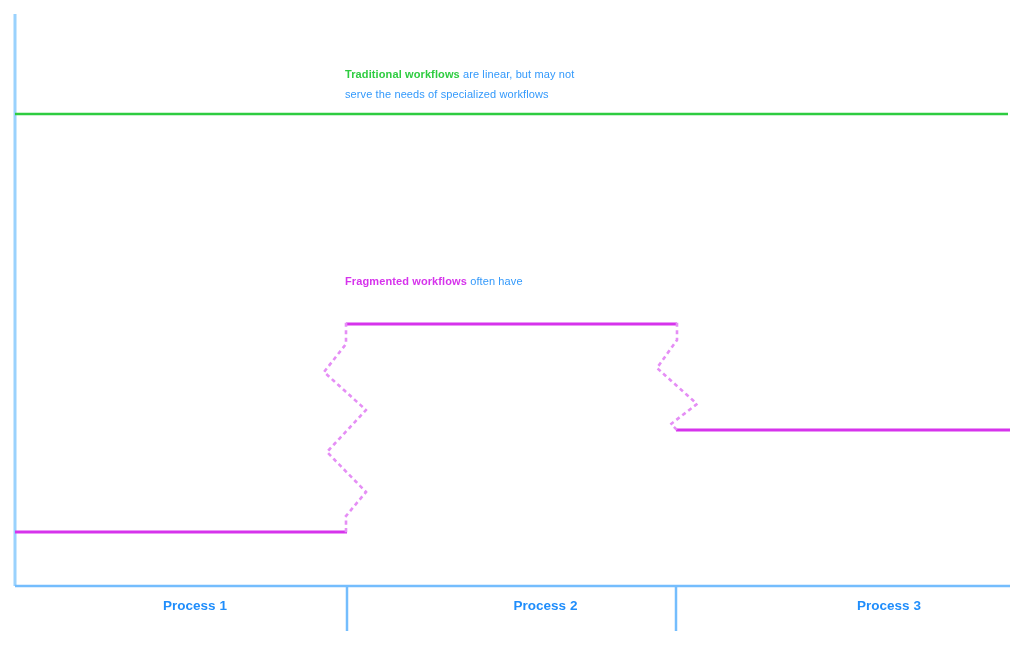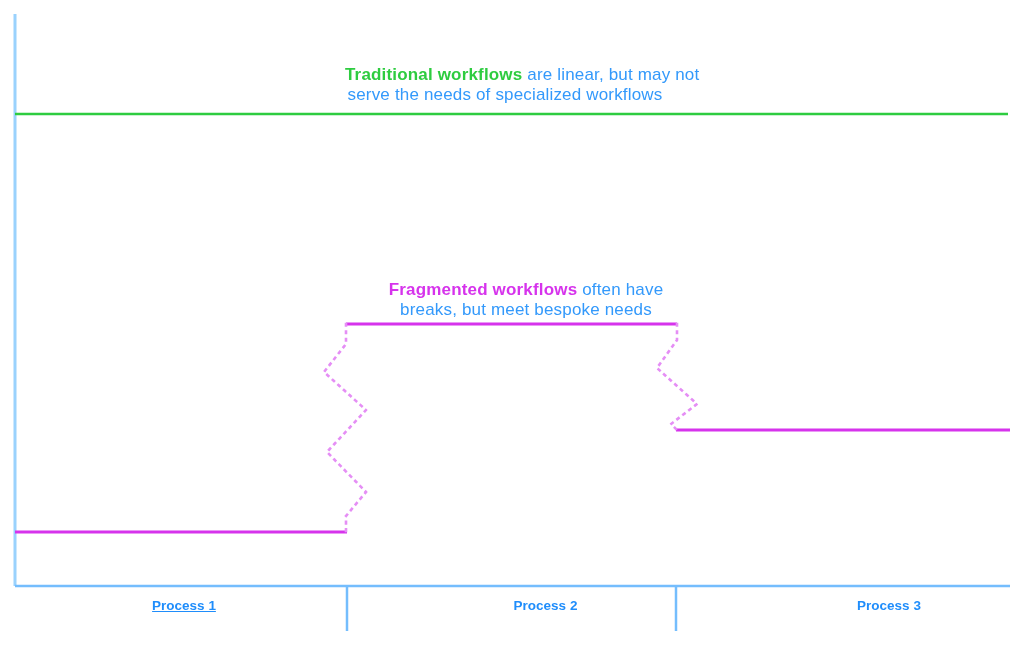--- a/index.html
+++ b/index.html
@@ -22,54 +22,52 @@
   }
   svg.canvas {
     position: absolute;
     top: 0; left: 0;
     width: 1024px;
     height: 645px;
     display: block;
   }
   .annotation {
     position: absolute;
-    font-size: 17px;
+    font-size: 11px;
     line-height: 19.5px;
     letter-spacing: 0.01em;
     color: #3399fb;
     font-weight: 400;
     white-space: nowrap;
-    text-align: center;
   }
   .annotation .lead {
     font-weight: 700;
   }
   .lead-green { color: #2ecc40; }
   .lead-magenta { color: #d633ec; }
   #annotation-traditional {
     left: 345px;
     top: 65px;
     width: 320px;
   }
   #annotation-fragmented {
     left: 345px;
-    top: 280px;
+    top: 272px;
     width: 280px;
-    margin-left: 41px;
   }
   .annotation .line2 { display: block; }
   .axis-label {
     position: absolute;
     font-size: 13.5px;
     font-weight: 700;
     color: #1f8dfb;
     text-align: center;
     white-space: nowrap;
   }
-  #process-label-1 { left: 18px;  top: 598px; width: 332px; text-decoration: underline; }
+  #process-label-1 { left: 29px;  top: 598px; width: 332px; }
   #process-label-2 { left: 347px; top: 598px; width: 397px; }
   #process-label-3 { left: 680px; top: 598px; width: 334px; margin-left: 42px; }
 </style>
 </head>
 <body>
 
 <div id="diagram-root">
 
   <svg class="canvas" viewBox="0 0 1024 645">
 
@@ -90,20 +88,19 @@
     <polyline id="break-2" points="677,324 677,340 657,368 697,404 671,424 677,430" fill="none" stroke="#e58ef5" stroke-width="2.6" stroke-dasharray="1.5 6" stroke-linecap="square"></polyline>
   </svg>
 
   <div class="annotation" id="annotation-traditional">
     <span class="lead lead-green">Traditional workflows</span><span> are linear, but may not</span>
     <span class="line2">serve the needs of specialized workflows</span>
   </div>
 
   <div class="annotation" id="annotation-fragmented">
     <span class="lead lead-magenta">Fragmented workflows</span><span> often have</span>
-    <span class="line2">breaks, but meet bespoke needs</span>
   </div>
 
   <div class="axis-label" id="process-label-1">Process 1</div>
   <div class="axis-label" id="process-label-2">Process 2</div>
   <div class="axis-label" id="process-label-3">Process 3</div>
 
 </div>
 
 </body></html>

